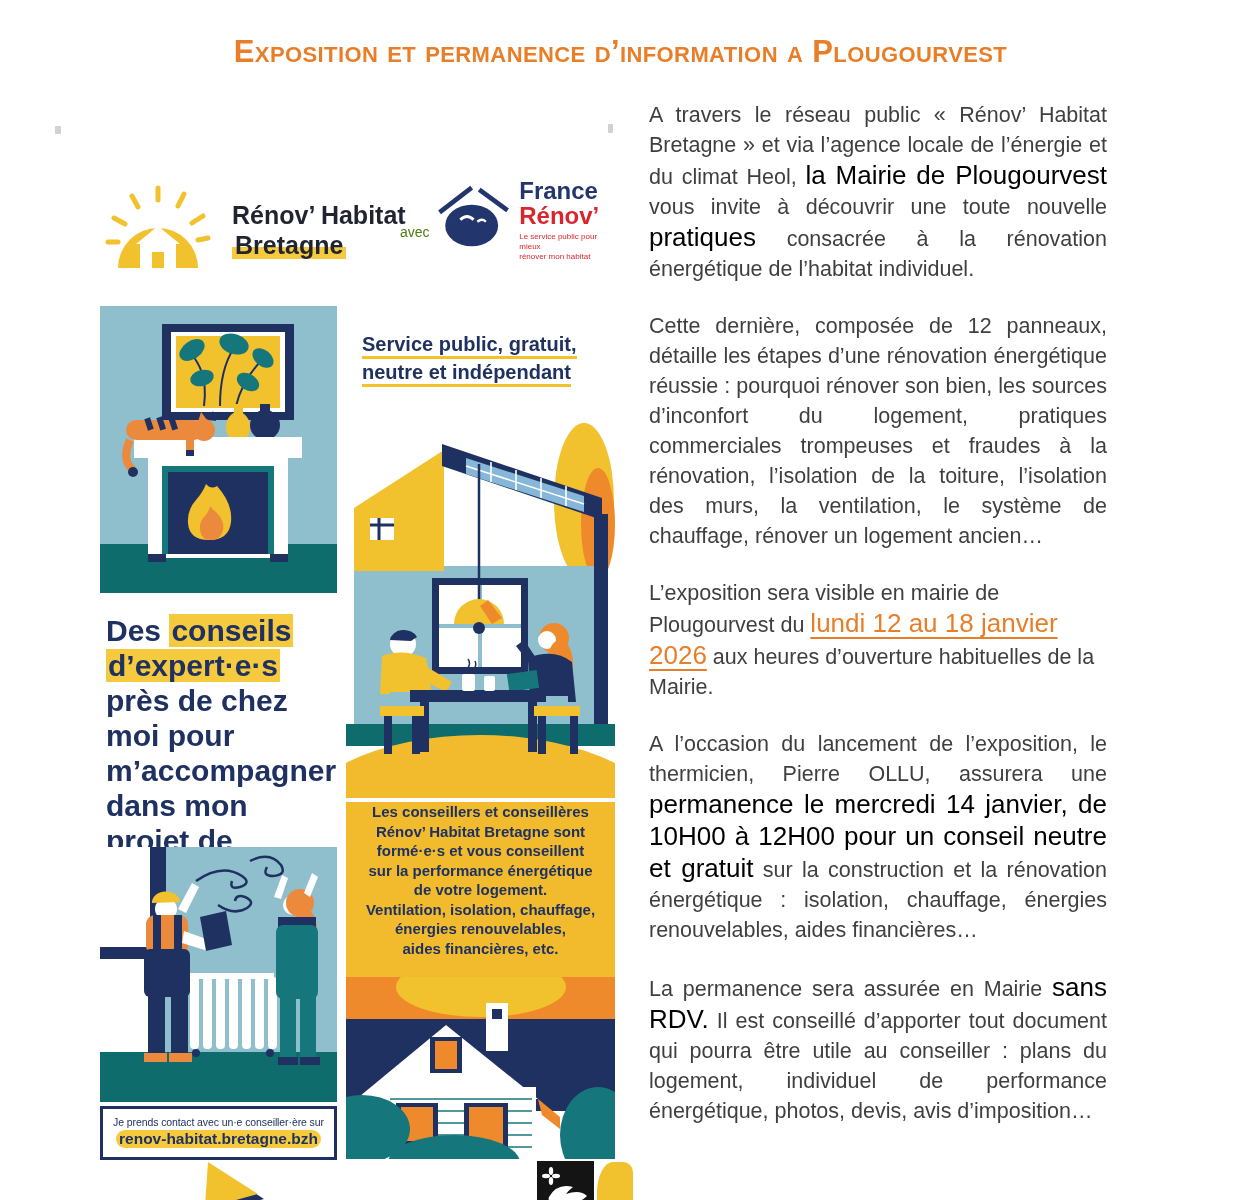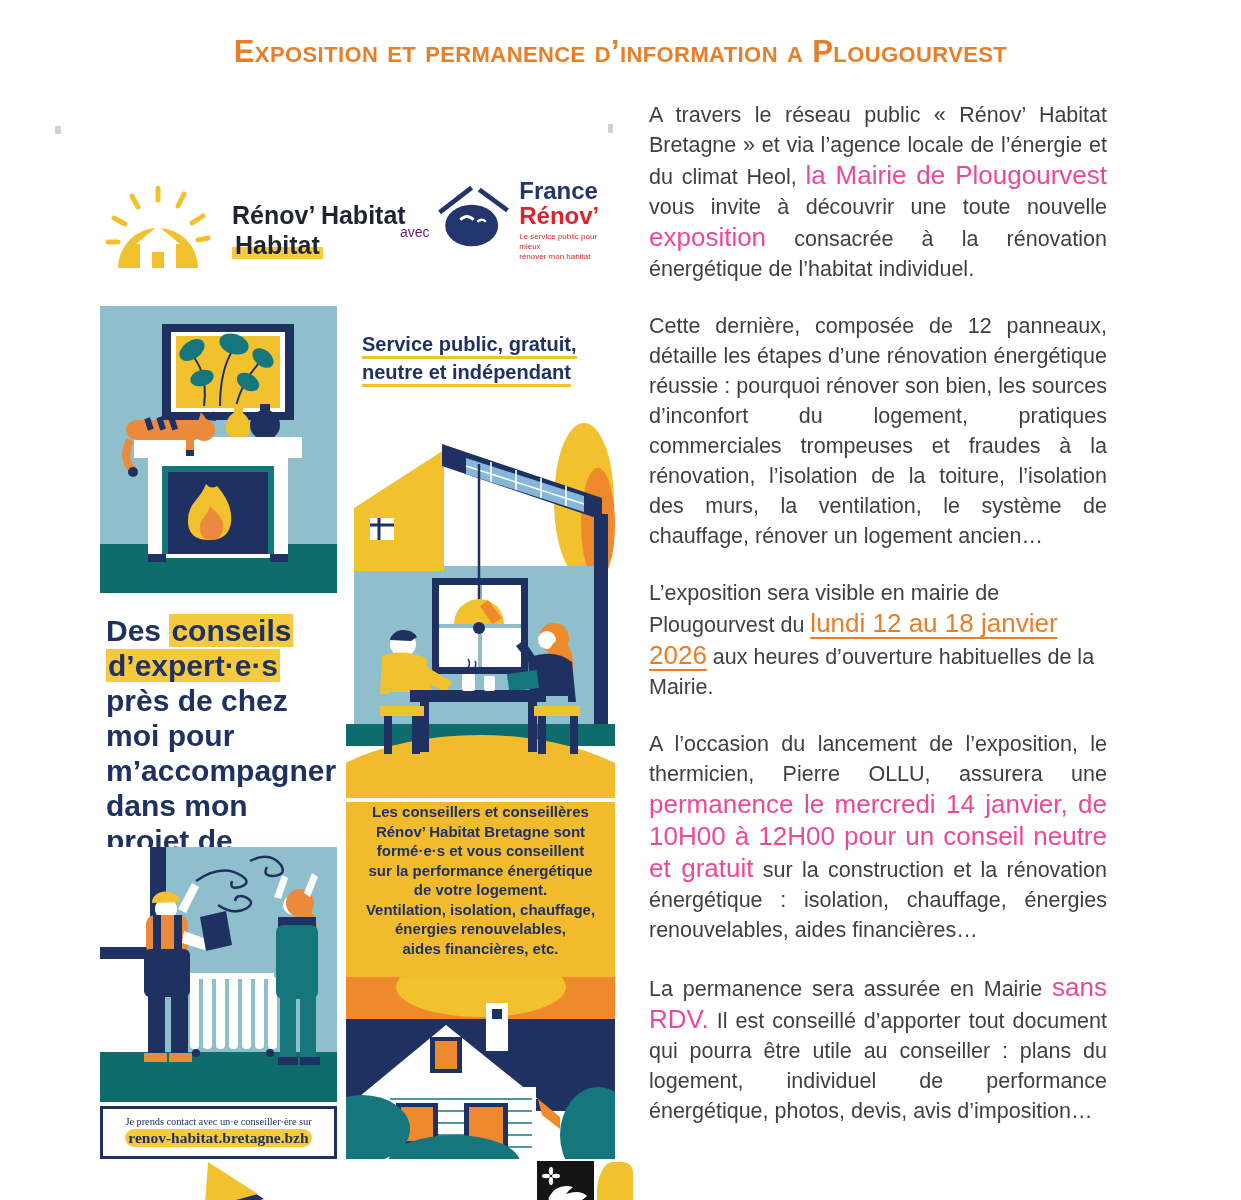--- a/index.html
+++ b/index.html
@@ -11,51 +11,51 @@
     position:absolute; top:26px; left:0; width:100%;
     text-align:center; color:#E87E28; font-size:31px; font-weight:600;
     font-variant-caps:small-caps; letter-spacing:0.4px;
   }
 
   
   .article { position:absolute; left:649px; top:92px; width:458px; color:#3F3F3F; }
   .para { font-size:21.5px; line-height:30px; margin-bottom:27px; }
   .align-justify { text-align:justify; text-align-last:left; }
   .align-left { text-align:left; }
-  .run-accent { color:#ec4899; font-size:26px; }
+  .run-accent { color:#000000; font-size:26px; }
   .run-accent-u { color:#E87E28; font-size:26px; text-decoration:underline; text-decoration-thickness:2px; text-underline-offset:5px; }
   .run-hl { background:#F6CA3E; padding:0 2px; -webkit-box-decoration-break:clone; box-decoration-break:clone; }
 
   
   .poster { position:absolute; left:100px; top:168px; width:515px; }
   .logos-row { position:relative; height:100px; }
   .sun-logo { position:absolute; left:2px; top:4px; }
   .brand { position:absolute; left:132px; top:24px; color:#1F2430; font-weight:bold; font-size:25px; line-height:30px; }
   .brand .hl-line { background:linear-gradient(transparent 58%, #F6CA3E 58%); padding:0 3px; }
-  .avec { position:absolute; left:300px; top:48px; font-size:14px; color:#701a75; }
+  .avec { position:absolute; left:300px; top:48px; font-size:14px; color:#4d7c0f; }
   .fr-logo { position:absolute; left:332px; top:2px; display:flex; }
   .fr-text { margin-left:6px; }
   .fr-line1 { color:#22356d; font-weight:bold; font-size:24px; line-height:25px; }
   .fr-line2 { color:#D9262E; font-weight:bold; font-size:24px; line-height:25px; }
   .fr-tag { color:#D9262E; font-size:8px; line-height:10px; margin-top:4px; }
 
   .columns { display:flex; gap:9px; margin-top:30px; }
   .col-left { width:237px; }
   .col-right { width:269px; }
 
   .headline-block { height:250px; background:#fff; padding:16px 2px 0 6px; }
   .headline { color:#1F3160; font-weight:bold; font-size:30px; line-height:35px; }
 
   .service-block { height:100px; background:#fff; padding:26px 0 0 16px; }
   .service-line { display:inline-block; color:#1F3160; font-weight:bold; font-size:20px; line-height:24px; border-bottom:3px solid #F2C12E; margin-bottom:1px; }
 
   .advisors-block { position:relative; height:175px; background:#F2BB2E; text-align:center; }
   .advisors-block div { color:#1F3160; font-weight:bold; font-size:15px; line-height:19.5px; }
 
-  .contact-wrap { position:relative;font-family:Liberation Serif, serif; }
+  .contact-wrap { position:relative; }
   .contact-box { position:relative; background:#fff; border:3px solid #1F3160; text-align:center; padding:7px 2px 9px; z-index:1; }
   .contact-intro { color:#1F3160; font-size:10.5px; white-space:nowrap; letter-spacing:-0.1px; }
   .contact-url { display:inline-block; color:#1F3160; font-weight:bold; font-size:15.5px; white-space:nowrap; background:#F6CA3E; padding:0 3px; margin-top:2px;border-radius:9px; }
   .cursor-arrow { position:absolute; left:95px; top:48px; z-index:2; }
 
   
   .bottom-logos { position:absolute; left:537px; top:1153px; width:120px; height:70px; }
   .region-square { position:absolute; left:0; top:0; width:57px; height:57px; background:#141414; }
   .region-yellow { position:absolute; left:60px; top:1px; width:36px; height:56px; background:#F2C12E; border-radius:45% 10px 0 0 / 55% 10px 0 0; }
 
@@ -85,21 +85,21 @@
           <line x1="101" y1="36" x2="90" y2="43"></line>
           <line x1="6" y1="62" x2="16" y2="62"></line>
           <line x1="106" y1="58" x2="96" y2="60"></line>
         </g>
         <path d="M16 88 A40 40 0 0 1 96 88 Z" fill="#F2C12E"></path>
         <polygon points="56,46 78,64 74,64 74,88 38,88 38,64 34,64" fill="#ffffff"></polygon>
         <rect x="50" y="72" width="12" height="16" fill="#F2C12E"></rect>
       </svg>
       <div class="brand">
         <div>Rénov’ Habitat</div>
-        <div><span class="hl-line">Habitat</span></div>
+        <div><span class="hl-line">Bretagne</span></div>
       </div>
       <div class="avec">avec</div>
       <div class="fr-logo">
         <svg width="86" height="78" viewBox="0 0 86 78">
           <path d="M8 34 L42 8" stroke="#22356d" stroke-width="5" fill="none"></path>
           <path d="M50 10 L80 32" stroke="#22356d" stroke-width="5" fill="none"></path>
           <ellipse cx="42" cy="48" rx="28" ry="22" fill="#22356d"></ellipse>
           <path d="M30 42 q7 -7 14 0" stroke="#ffffff" stroke-width="3" fill="none"></path>
           <path d="M48 44 q5 -4 9 0" stroke="#ffffff" stroke-width="2.5" fill="none"></path>
         </svg>
@@ -356,21 +356,21 @@
             <ellipse cx="16" cy="152" rx="48" ry="34"></ellipse>
             <ellipse cx="108" cy="186" rx="66" ry="28"></ellipse>
             <ellipse cx="252" cy="158" rx="38" ry="48"></ellipse>
           </g>
         </svg>
       </div>
     </div>
   </div>
 
   <div class="article">
-      <p class="para align-justify"><span>A travers le réseau public « Rénov’ Habitat Bretagne » et via l’agence locale de l’énergie et du climat Heol, </span><span class="run-accent">la Mairie de Plougourvest</span><span> vous invite à découvrir une toute nouvelle </span><span class="run-accent">exposition</span><span> consacrée à la rénovation énergétique de l’habitat individuel.</span></p>
+      <p class="para align-justify"><span>A travers le réseau public « Rénov’ Habitat Bretagne » et via l’agence locale de l’énergie et du climat Heol, </span><span class="run-accent">la Mairie de Plougourvest</span><span> vous invite à découvrir une toute nouvelle </span><span class="run-accent">pratiques</span><span> consacrée à la rénovation énergétique de l’habitat individuel.</span></p>
       <p class="para align-justify"><span>Cette dernière, composée de 12 panneaux, détaille les étapes d’une rénovation énergétique réussie : pourquoi rénover son bien, les sources d’inconfort du logement, pratiques commerciales trompeuses et fraudes à la rénovation, l’isolation de la toiture, l’isolation des murs, la ventilation, le système de chauffage, rénover un logement ancien…</span></p>
       <p class="para align-left"><span>L’exposition sera visible en mairie de Plougourvest du </span><span class="run-accent-u">lundi 12 au 18 janvier 2026</span><span> aux heures d’ouverture habituelles de la Mairie.</span></p>
       <p class="para align-justify"><span>A l’occasion du lancement de l’exposition, le thermicien, Pierre OLLU, assurera une </span><span class="run-accent">permanence le mercredi 14 janvier, de 10H00 à 12H00 pour un conseil neutre et gratuit</span><span> sur la construction et la rénovation énergétique : isolation, chauffage, énergies renouvelables, aides financières…</span></p>
       <p class="para align-justify"><span>La permanence sera assurée en Mairie </span><span class="run-accent">sans RDV.</span><span> Il est conseillé d’apporter tout document qui pourra être utile au conseiller : plans du logement, individuel de performance énergétique, photos, devis, avis d’imposition…</span></p>
     </div>
 
   <div class="bottom-logos">
     <div class="region-square">
       <svg width="57" height="57" viewBox="0 0 57 57">
         <g fill="#ffffff">

